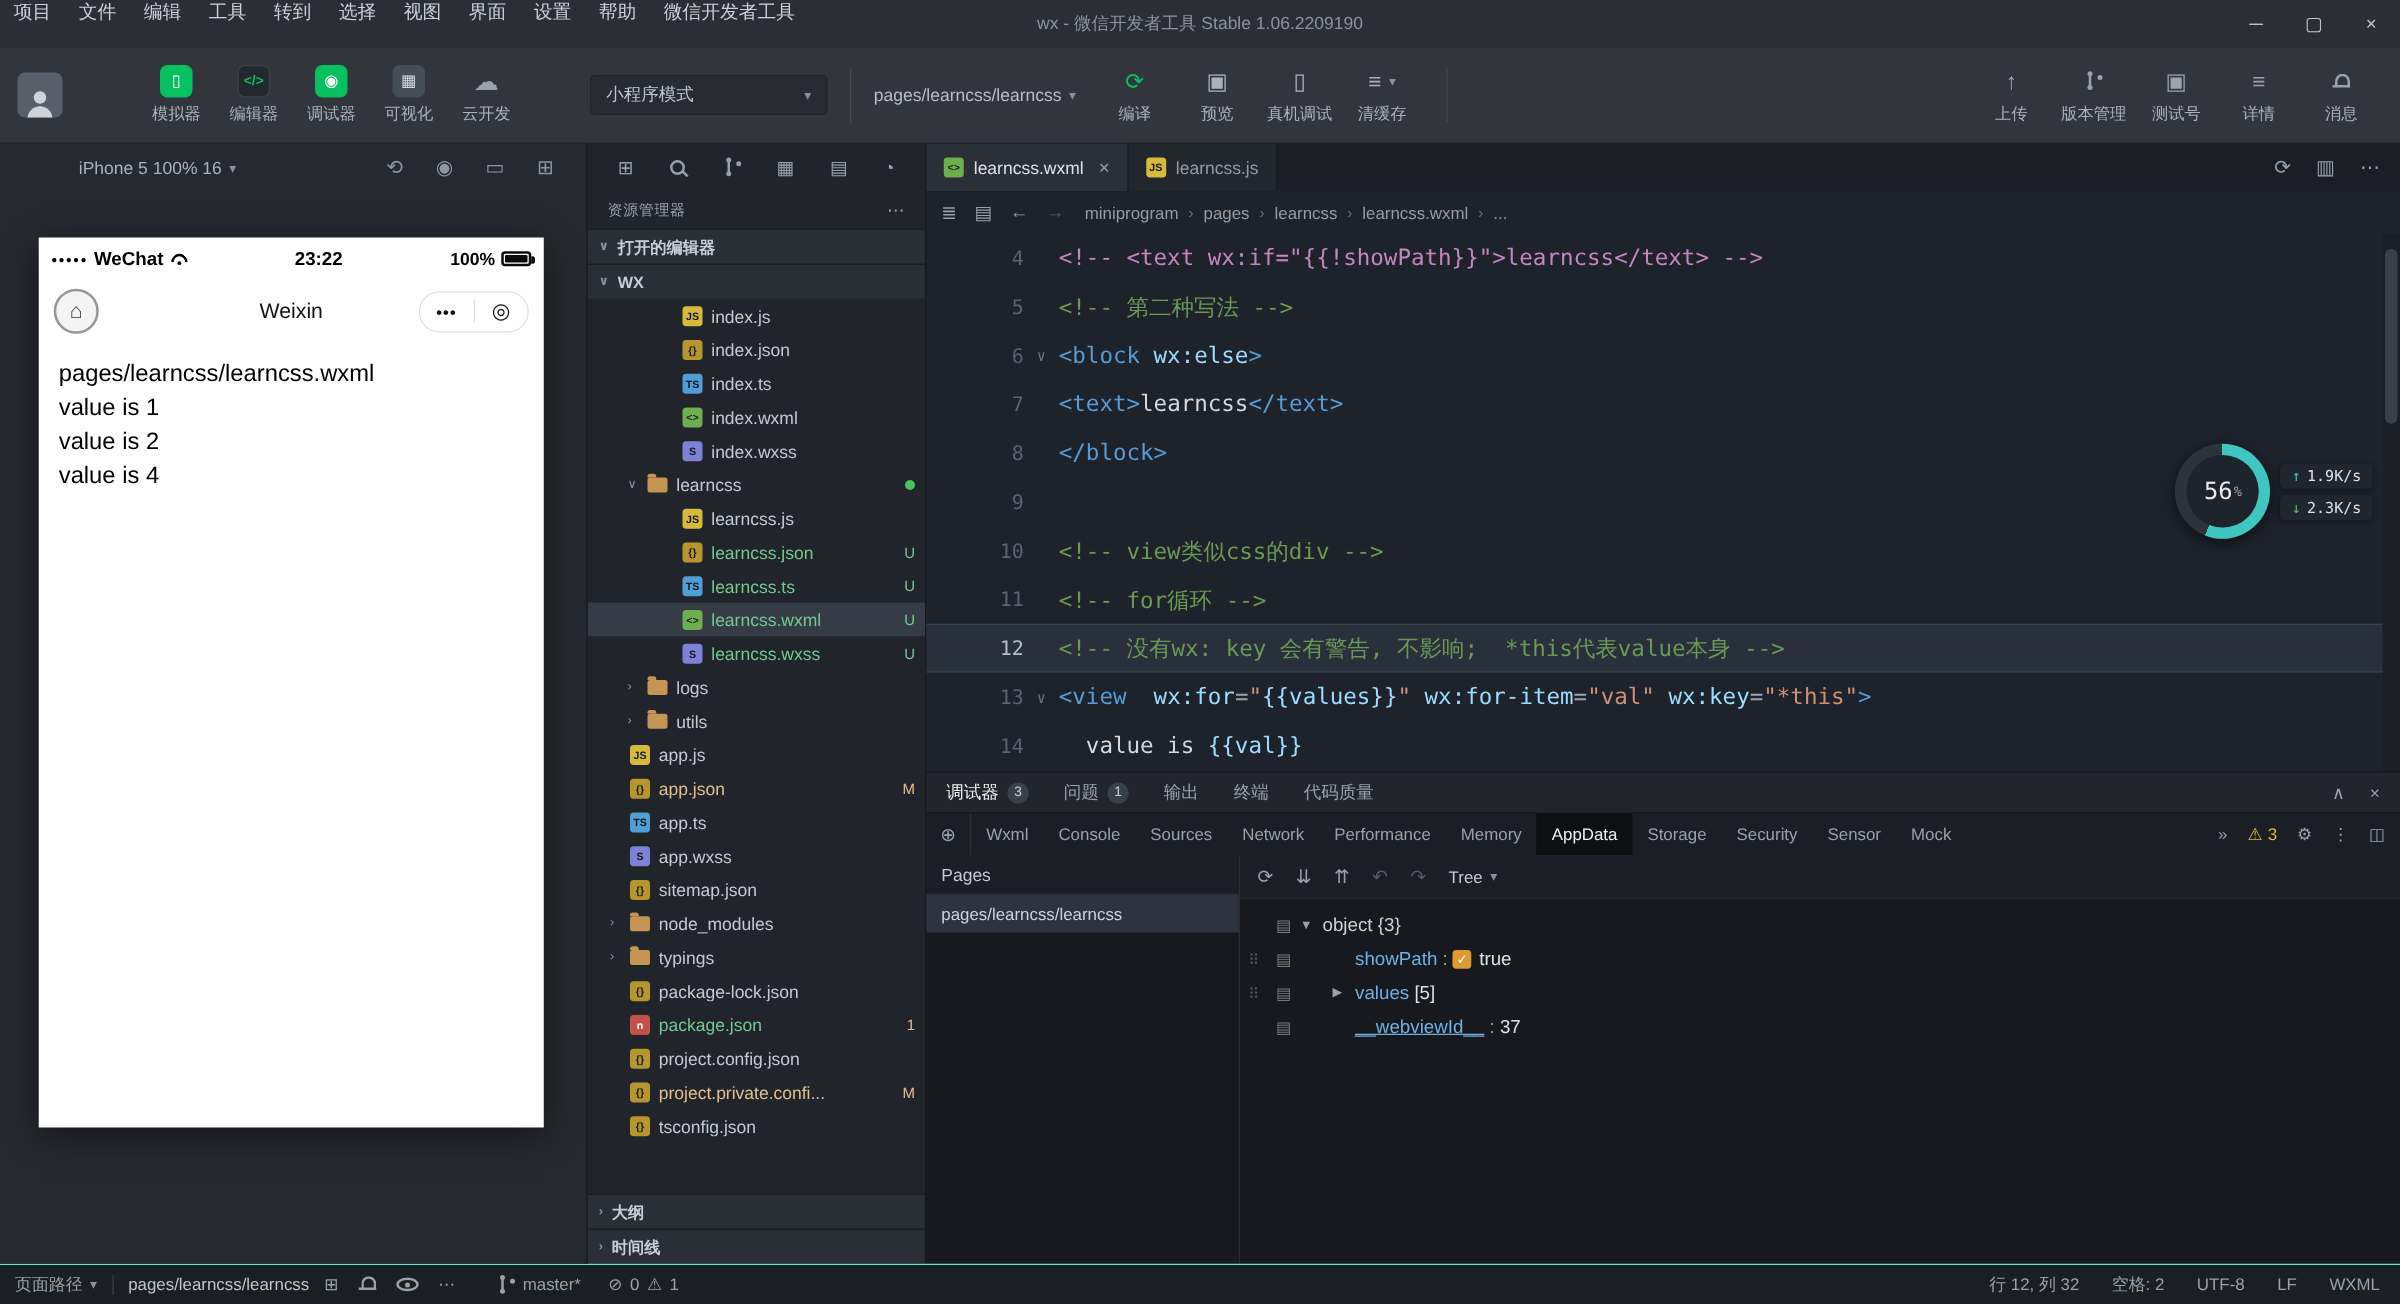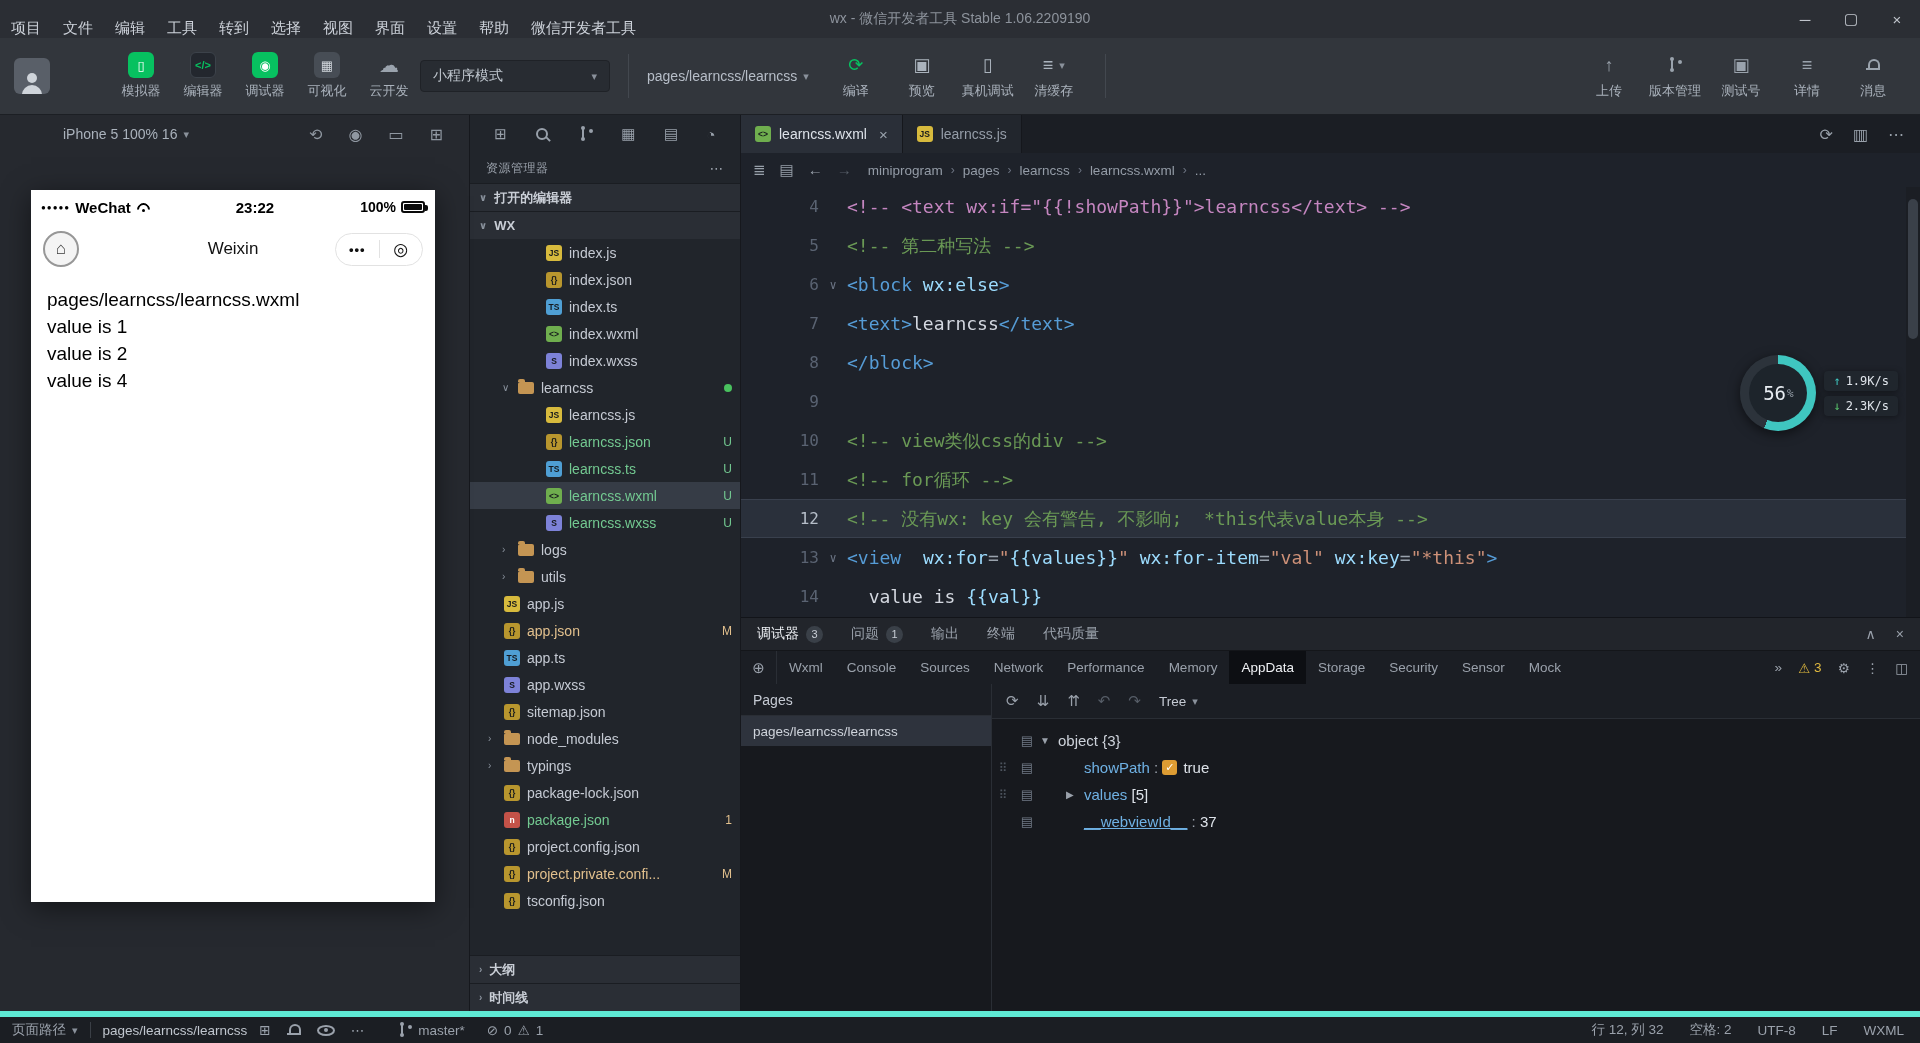--- a/index.html
+++ b/index.html
@@ -2,38 +2,38 @@
 <html><head>
 <meta charset="utf-8">
 <style>
   * { margin:0; padding:0; box-sizing:border-box; }
   html,body { width:1920px; height:1043px; overflow:hidden; background:#1e222a;
     font-family:"Liberation Sans","DejaVu Sans",sans-serif; color:#c5cad3; }
   .app { width:1920px; height:1043px; display:flex; flex-direction:column; }
 
   
   .menubar { height:38px; background:#2b2e34; display:flex; align-items:center; position:relative; flex:none; }
-  .menu-items { display:flex; align-items:flex-end; height:100%;font-family:Liberation Serif, serif; }
+  .menu-items { display:flex; align-items:flex-start; height:100%;font-family:Liberation Serif, serif; }
   .menu-item { padding:0 11px; font-size:15px; color:#ccd1d9; cursor:default; }
   .win-title { position:absolute; left:0; right:0; text-align:center; font-size:14px; color:#8d939c; pointer-events:none; }
   .win-controls { margin-left:auto; display:flex; height:100%; position:relative; z-index:2; }
   .win-controls span { width:46px; display:flex; align-items:center; justify-content:center; font-size:15px; color:#c0c5cc; }
 
   
   .toolbar { height:77px; background:#32363c; display:flex; align-items:center; padding:0 14px; flex:none; border-bottom:1px solid #1c1f24; }
   .avatar { width:36px; height:36px; border-radius:6px; background:#595f68; display:flex; align-items:flex-end; justify-content:center; overflow:hidden; margin-right:60px; }
   .tb-group { display:flex; align-items:center; }
   .tb-btn { width:62px; display:flex; flex-direction:column; align-items:center; gap:4px; cursor:default; }
   .tb-icon { width:26px; height:26px; border-radius:6px; display:flex; align-items:center; justify-content:center; font-size:13px; font-weight:bold; }
   .tb-icon.green { background:#07c160; color:#fff; }
   .tb-icon.dark-green { background:#23272e; color:#07c160; border:1px solid #3c424a; font-size:11px; }
   .tb-icon.gray { background:#474d55; color:#d3d8de; }
   .tb-icon.plain { background:transparent; color:#9aa3ad; font-size:20px; }
   .tb-label { font-size:13px; color:#aab2bc; white-space:nowrap; }
-  .mode-select { width:190px; height:32px; background:#282c32; border:1px solid #1f2227; border-radius:4px;
+  .mode-select { margin-left:52px; width:190px; height:32px; background:#282c32; border:1px solid #1f2227; border-radius:4px;
     display:flex; align-items:center; justify-content:space-between; padding:0 12px; font-size:14px; color:#bfc6ce; }
   .caret { color:#8a919b; font-size:11px; margin-left:6px; }
   .vdiv { width:1px; height:44px; background:#43484f; margin:0 18px; }
   .page-select { display:flex; align-items:center; font-size:14px; color:#b7bec8; max-width:210px; white-space:nowrap; margin-right:14px; }
   .cb-btn { width:66px; display:flex; flex-direction:column; align-items:center; gap:4px; }
   .cb-icon { font-size:18px; color:#aab3bd; height:26px; display:flex; align-items:center; }
   .cb-icon.accent { color:#07c160; }
   .tb-group.right { margin-left:auto; }
   .tb-group.right .tb-btn { width:66px; }
   .tb-group.right .tb-icon { background:transparent; color:#9aa3ad; font-size:18px; font-weight:normal; }
@@ -152,21 +152,21 @@
   .ad-indent { width:26px; flex:none; }
   .ad-arrow { width:18px; font-size:10px; color:#9aa1ab; flex:none; }
   .ad-obj { color:#cdd2da; }
   .ad-key { color:#6fb1e4; }
   .ad-key.u { text-decoration:underline; }
   .ad-sep { color:#9aa1ab; white-space:pre; }
   .ad-val { color:#dde2e9; }
   .chk { width:15px; height:15px; background:#dd9c33; border-radius:3px; color:#fff; font-size:11px; display:inline-flex; align-items:center; justify-content:center; margin-right:6px; flex:none; }
 
   
-  .statusbar { height:32px; flex:none; background:#1b1e23; border-top:6px solid #5eead4; display:flex; align-items:center; padding:0 10px 0 12px; font-size:13.5px; color:#9aa1ab; }
+  .statusbar { height:32px; flex:none; background:#1b1e23; border-top:1px solid #5eead4; display:flex; align-items:center; padding:0 10px 0 12px; font-size:13.5px; color:#9aa1ab; }
   .sb-group { display:flex; align-items:center; gap:12px; }
   .sb-div { width:1px; height:16px; background:#3a3f46; }
   .sb-path { color:#c0c6ce; }
   .sb-git { display:flex; align-items:center; gap:6px; margin-left:34px; }
   .sb-diag { display:flex; align-items:center; gap:6px; margin-left:22px; }
   .sb-right { margin-left:auto; display:flex; align-items:center; gap:26px; padding-right:6px; }
 
   
   .ci { display:inline-block; position:relative; flex:none; }
   .gi { display:inline-block; }

